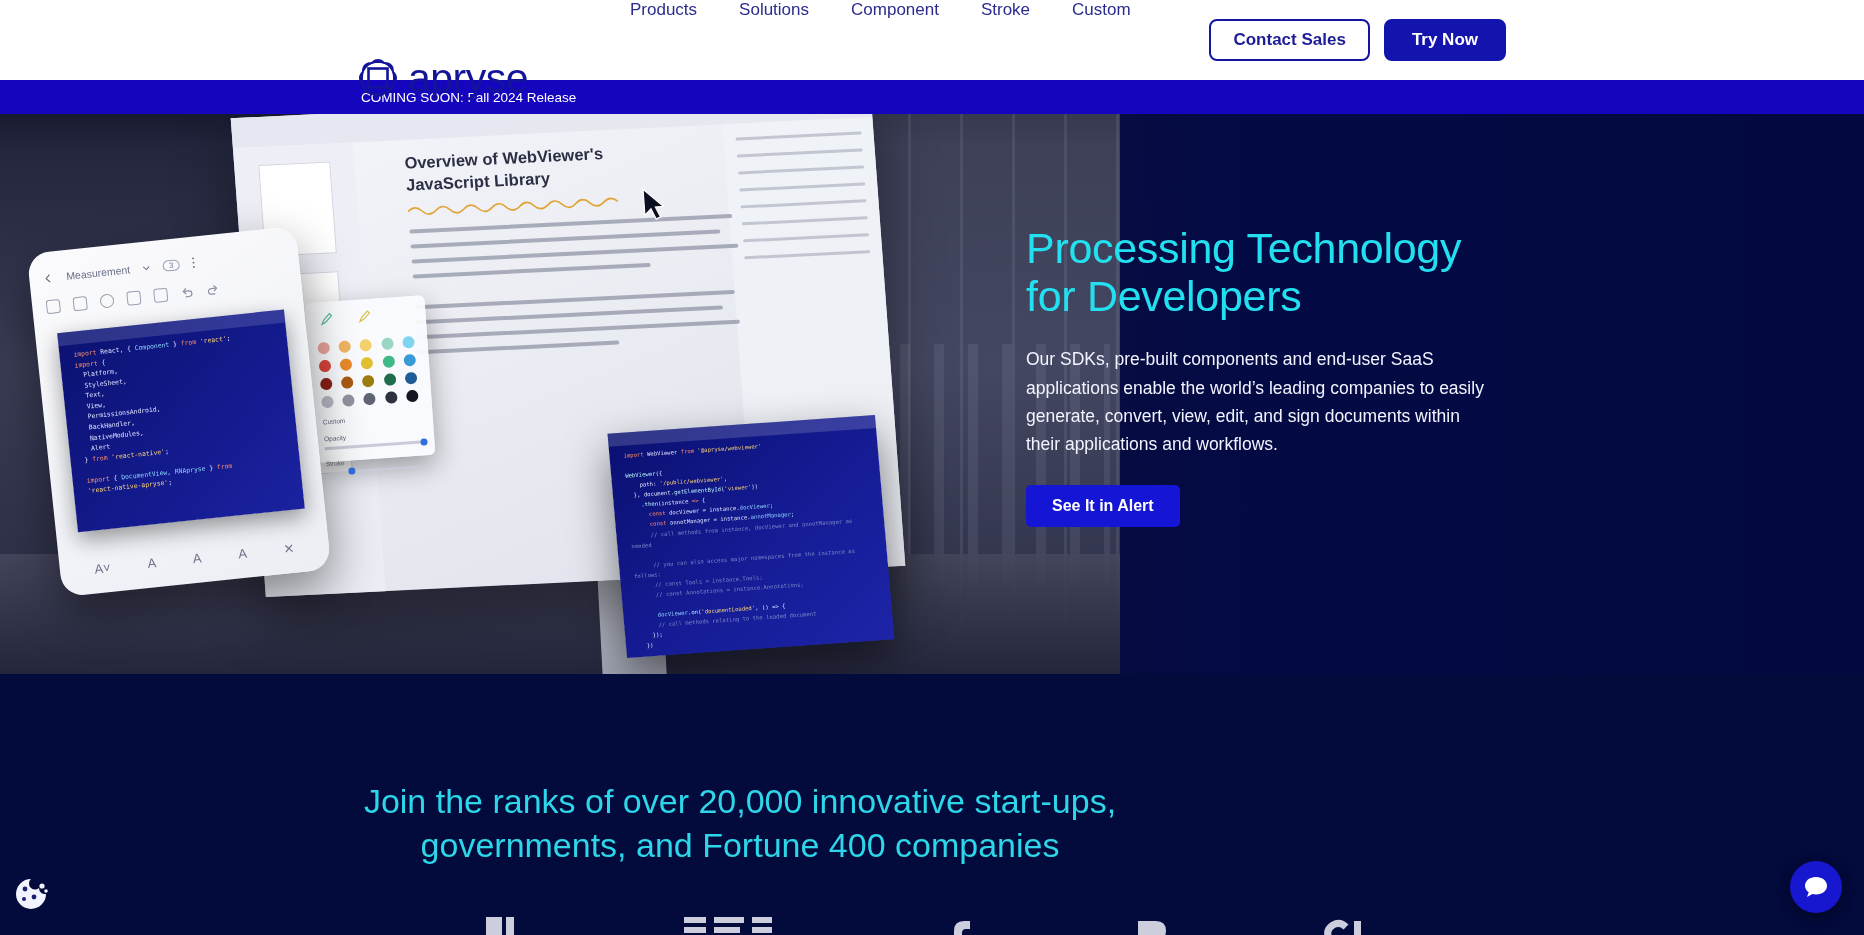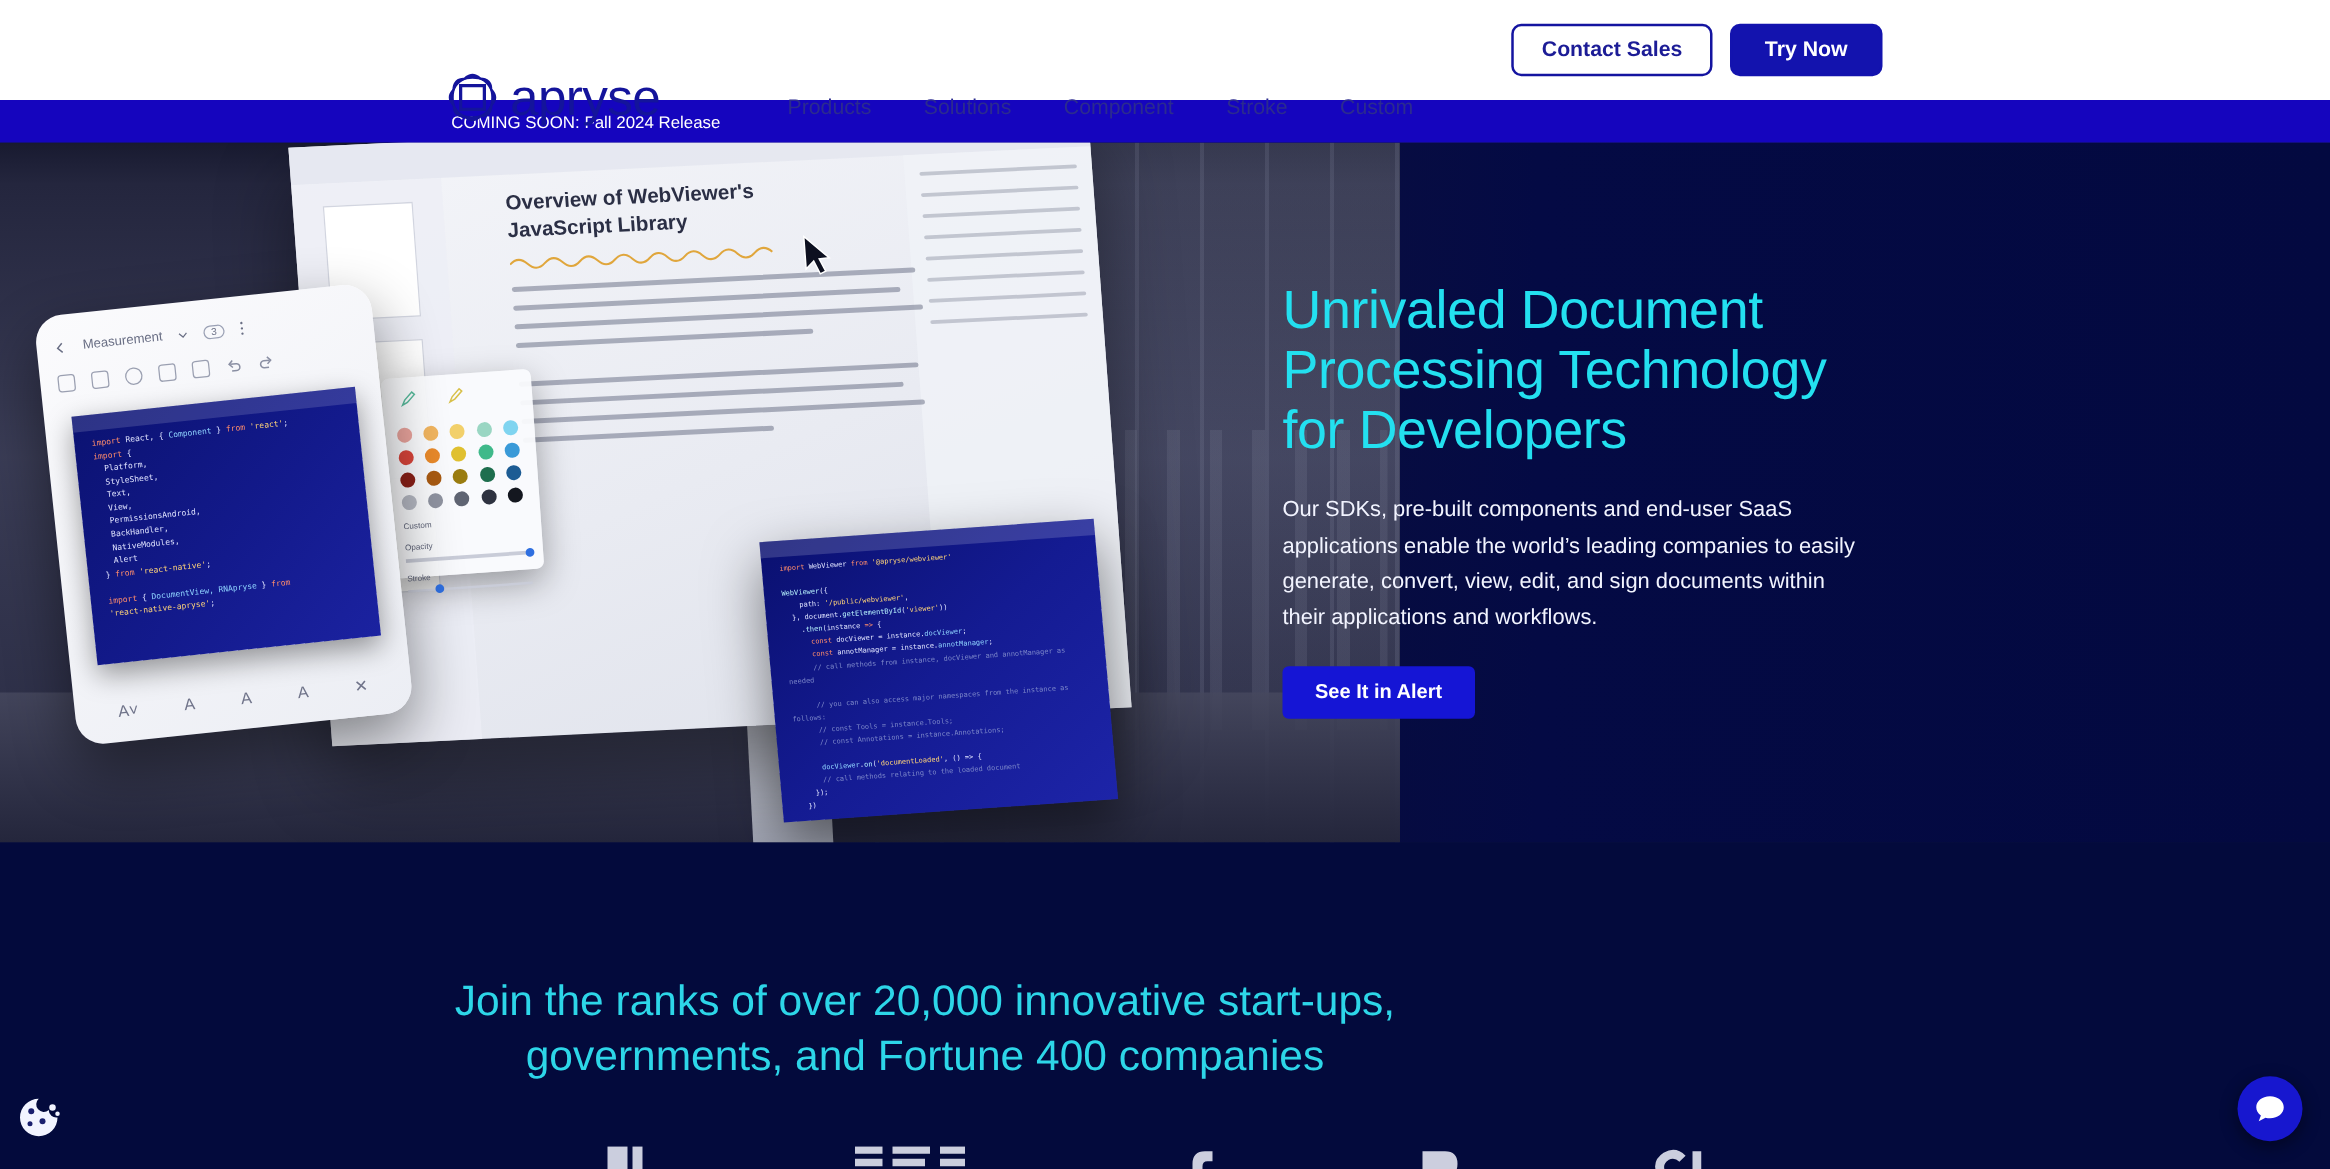--- a/index.html
+++ b/index.html
@@ -19,22 +19,22 @@
   .logo-wrap{
     position:absolute; left:358px; top:17px;
     display:flex; align-items:center; gap:10px;margin-top:41px;
   }
   .logo-mark{ width:40px; height:40px; position:relative; }
   .logo-text{
     font-size:41px; line-height:40px; color:#14149B;
     font-weight:400; letter-spacing:-0.5px;
   }
   .nav{
-    position:absolute; left:630px; top:16px; height:80px;
-    display:flex; align-items:flex-end; gap:42px;
+    position:absolute; left:630px; top:0; height:80px;
+    display:flex; align-items:flex-start; gap:42px;
   }
   .nav-item{
     font-size:17px; color:#2B2B8F; cursor:pointer; white-space:nowrap;
   }
   .header-actions{
     position:absolute; right:358px; top:19px;
     display:flex; align-items:center; gap:14px;
   }
   .btn-outline{
     border:2px solid #1414A0; color:#1C1C96; background:#fff;
@@ -475,21 +475,20 @@
     <div><span class="cm">&nbsp;&nbsp;&nbsp;&nbsp;&nbsp;&nbsp;// const Annotations = instance.Annotations;</span></div>
     <div>&nbsp;</div>
     <div><span class="id">&nbsp;&nbsp;&nbsp;&nbsp;&nbsp;&nbsp;docViewer</span><span class="pl">.</span><span class="fn">on</span><span class="pl">(</span><span class="str">'documentLoaded'</span><span class="pl">, () =&gt; {</span></div>
     <div><span class="cm">&nbsp;&nbsp;&nbsp;&nbsp;&nbsp;&nbsp;// call methods relating to the loaded document</span></div>
     <div><span class="pl">&nbsp;&nbsp;&nbsp;&nbsp;});</span></div>
     <div><span class="pl">&nbsp;&nbsp;})</span></div>
   </div>
 
   <div class="hero-text">
     <h1 class="hero-h1">
-      <div>Unrivaled Document</div>
       <div>Processing Technology</div>
       <div>for Developers</div>
     </h1>
     <p class="hero-p">Our SDKs, pre-built components and end-user SaaS applications enable the world’s leading companies to easily generate, convert, view, edit, and sign documents within their applications and workflows.</p>
     <button class="hero-cta">See It in Alert</button>
   </div>
 </div>
 
 <div class="proof">
   <h2 class="proof-h2">

